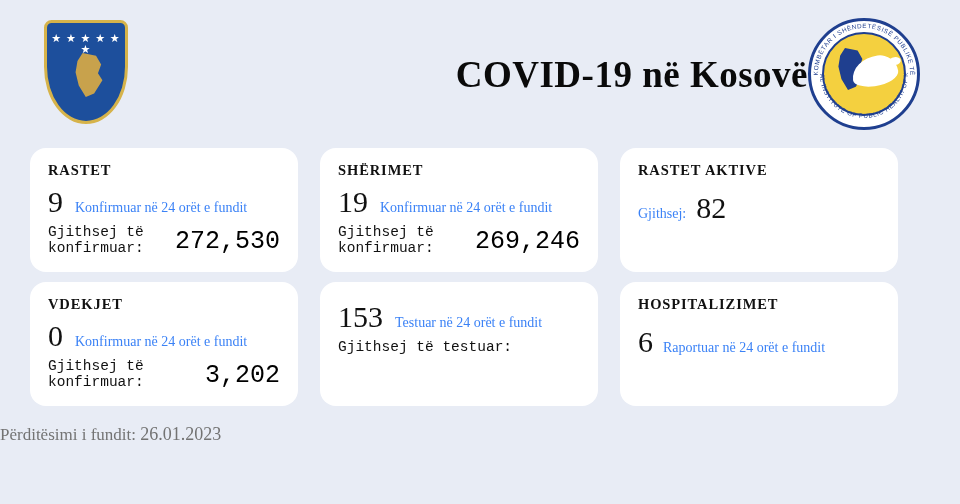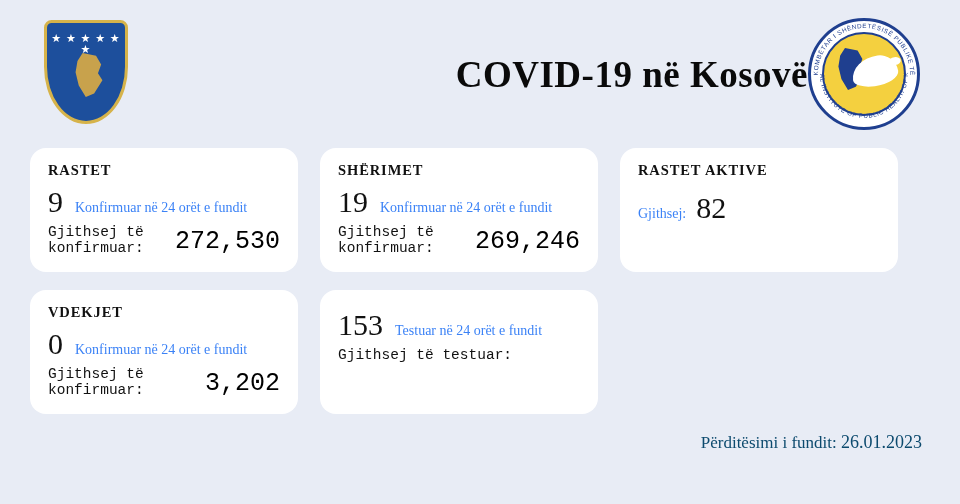--- a/index.html
+++ b/index.html
@@ -137,21 +137,21 @@
     inset: 0;
     pointer-events: none;
   }
   .logo-ring-text svg { width: 112px; height: 112px; display: block; }
   .logo-ring-text text { font-family: "Liberation Sans", sans-serif; font-size: 6.3px; fill: #1f3f8f; letter-spacing: 0.6px; }
 
   
   .grid {
     display: grid;
     grid-template-columns: 268px 278px 278px;
-    gap: 18px 22px;
+    gap: 10px 22px;
     padding: 0 30px;
     box-sizing: border-box;
   }
   .card {
     background: #ffffff;
     border-radius: 16px;
     padding: 14px 18px 16px 18px;
     box-sizing: border-box;
     min-height: 112px;
     display: flex;
@@ -199,24 +199,24 @@
   }
 
   
   .card.center .row-main {
     gap: 10px;
     margin-top: 10px;
   }
 
   
   .footer {
-    text-align: right;
-    padding: 18px 38px 0 0;
+    text-align: left;
+    padding: 18px 24px 0 0;
     font-size: 17px;
-    color: #0c4a6e;
+    color: #737373;
   }
   .footer .date { font-size: 18px; }
 </style>
 </head>
 <body>
 
 <div class="header">
 
   <div class="shield-wrap">
     <div class="shield">
@@ -299,19 +299,26 @@
   <div class="card">
     <div class="row-main">
       <span class="big-num">153</span>
       <span class="row-label">Testuar në 24 orët e fundit</span>
     </div>
     <div class="row-total">
       <span class="total-label">Gjithsej të testuar:</span>
     </div>
   </div>
 
+  <div class="card center">
+    <div class="card-title">HOSPITALIZIMET</div>
+    <div class="row-main">
+      <span class="big-num">6</span>
+      <span class="row-label">Raportuar në 24 orët e fundit</span>
+    </div>
+  </div>
 
 </div>
 
 <div class="footer">
   <span>Përditësimi i fundit:</span>
   <span class="date">26.01.2023</span>
 </div>
 
 </body></html>

